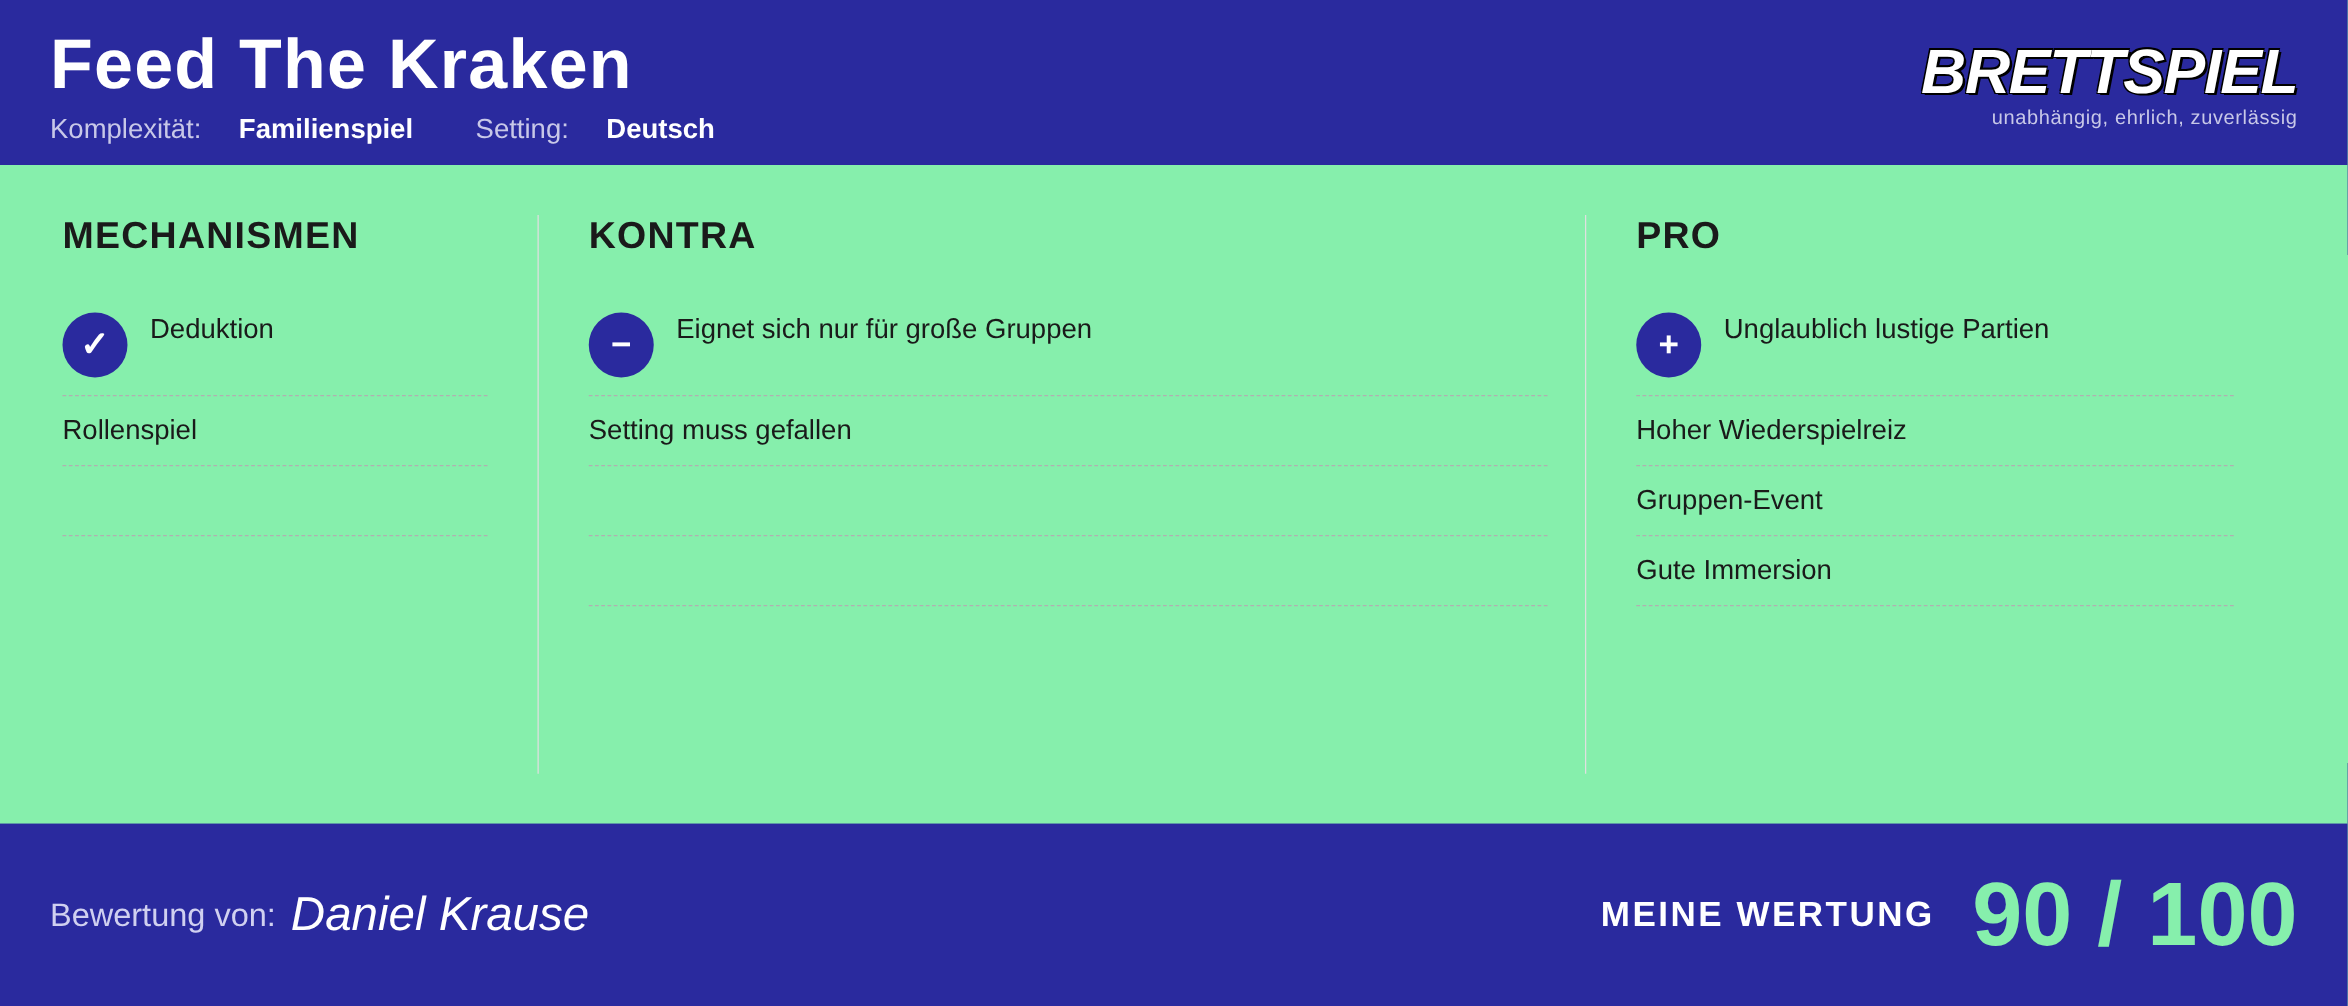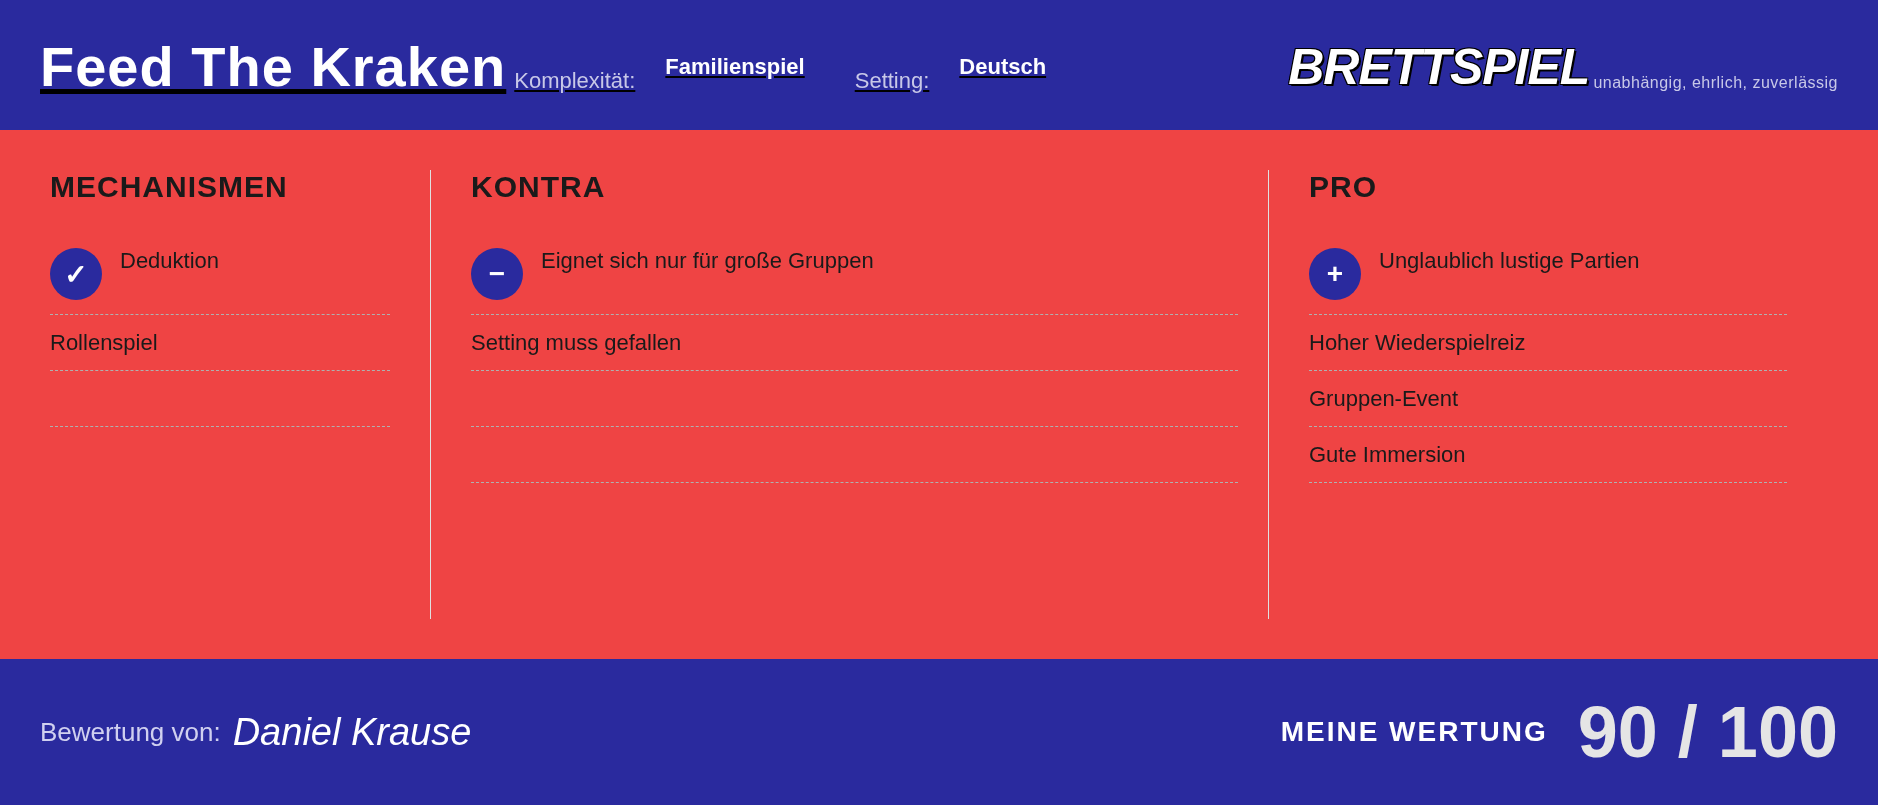--- a/index.html
+++ b/index.html
@@ -16,50 +16,48 @@
     .header {
       background: #2a2a9e;
       padding: 20px 40px 16px 40px;
       display: flex;
       align-items: center;
       justify-content: space-between;
       min-height: 130px;
     }
     .header-left {
       display: flex;
-      flex-direction: row;
+      flex-direction: column;
       gap: 8px;
-      text-decoration: underline;
     }
     .game-title {
       color: #ffffff;
       font-size: 56px;
       font-weight: 900;
       letter-spacing: 1px;
       line-height: 1.1;
     }
     .header-meta {
       color: #ffffff;
       font-size: 22px;
       display: flex;
       gap: 30px;
       align-items: center;
     }
     .header-meta .label {
       font-weight: normal;
       color: #c8c8e8;
-      margin-top: 28px;
     }
     .header-meta .value {
       font-weight: 700;
       color: #ffffff;
     }
     .header-right {
       display: flex;
-      flex-direction: row;
+      flex-direction: column;
       align-items: flex-end;
       gap: 4px;
     }
     .brand-tagline {
       color: #c8c8e8;
       font-size: 16px;
       letter-spacing: 0.5px;
     }
 
     
@@ -73,21 +71,21 @@
       text-transform: uppercase;
       letter-spacing: -1px;
       line-height: 1;
       font-style: italic;
       font-family: Impact, 'Arial Black', sans-serif;
       text-shadow: 2px 2px 0 #000, -1px -1px 0 #000, 1px -1px 0 #000, -1px 1px 0 #000;
     }
 
     
     .main-content {
-      background: #ef4444;
+      background: #86efac;
       margin: 0;
       flex: 1;
       padding: 40px 50px;
       display: flex;
       flex-direction: column;
     }
 
     .columns-row {
       display: flex;
       flex: 1;
@@ -193,21 +191,21 @@
     .wertung-label {
       font-size: 28px;
       font-weight: 700;
       color: #ffffff;
       letter-spacing: 2px;
       text-transform: uppercase;
     }
     .wertung-value {
       font-size: 72px;
       font-weight: 900;
-      color: #e5e5e5;
+      color: #86efac;
       line-height: 1;
       text-align: right;
     }
 
     
     .check-sym::before { content: '✓'; }
     .plus-sym::before { content: '+'; }
     .minus-sym::before { content: '−'; }
 
   </style>

